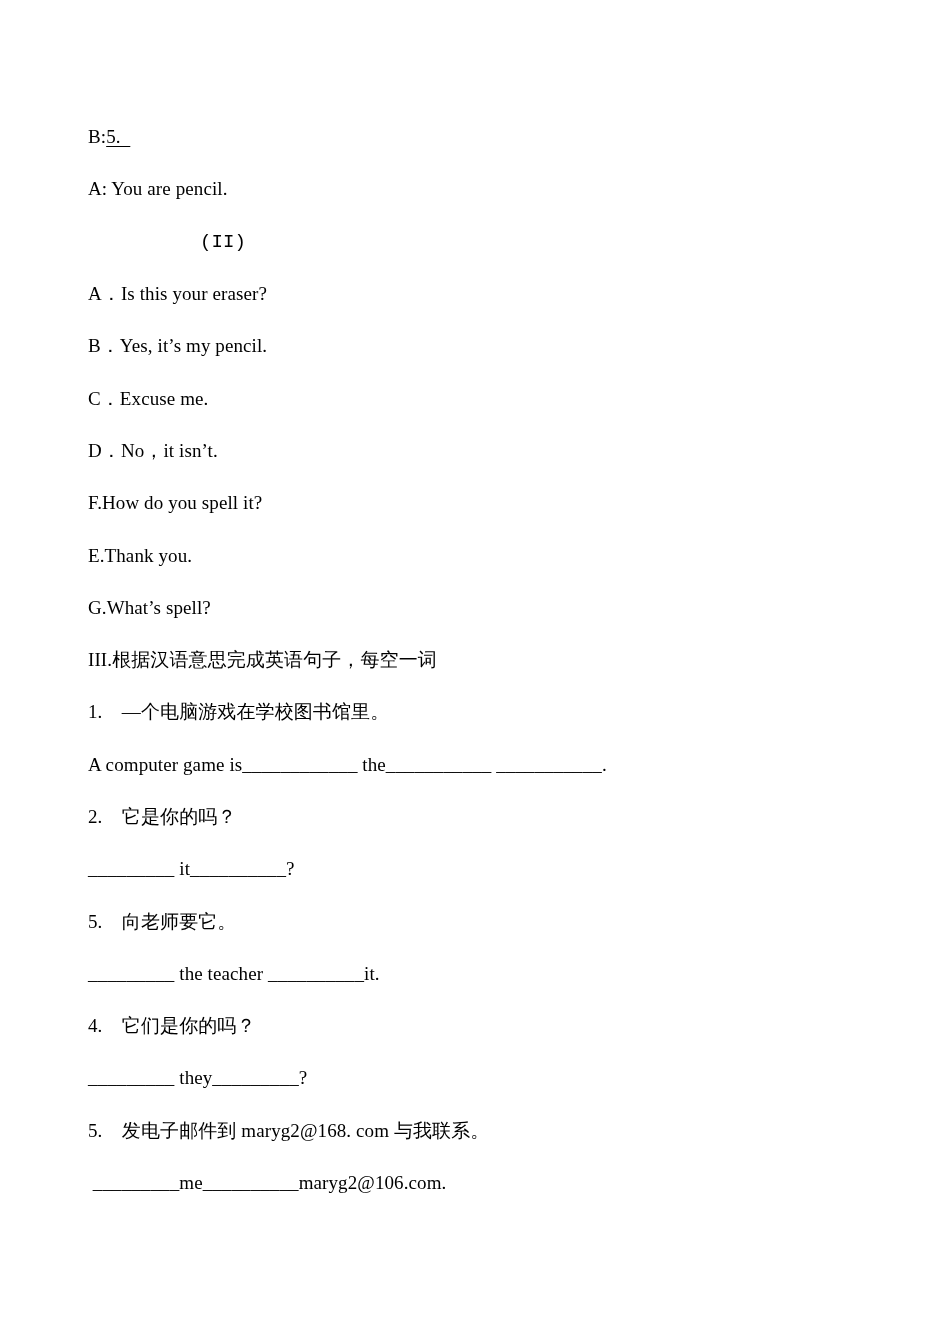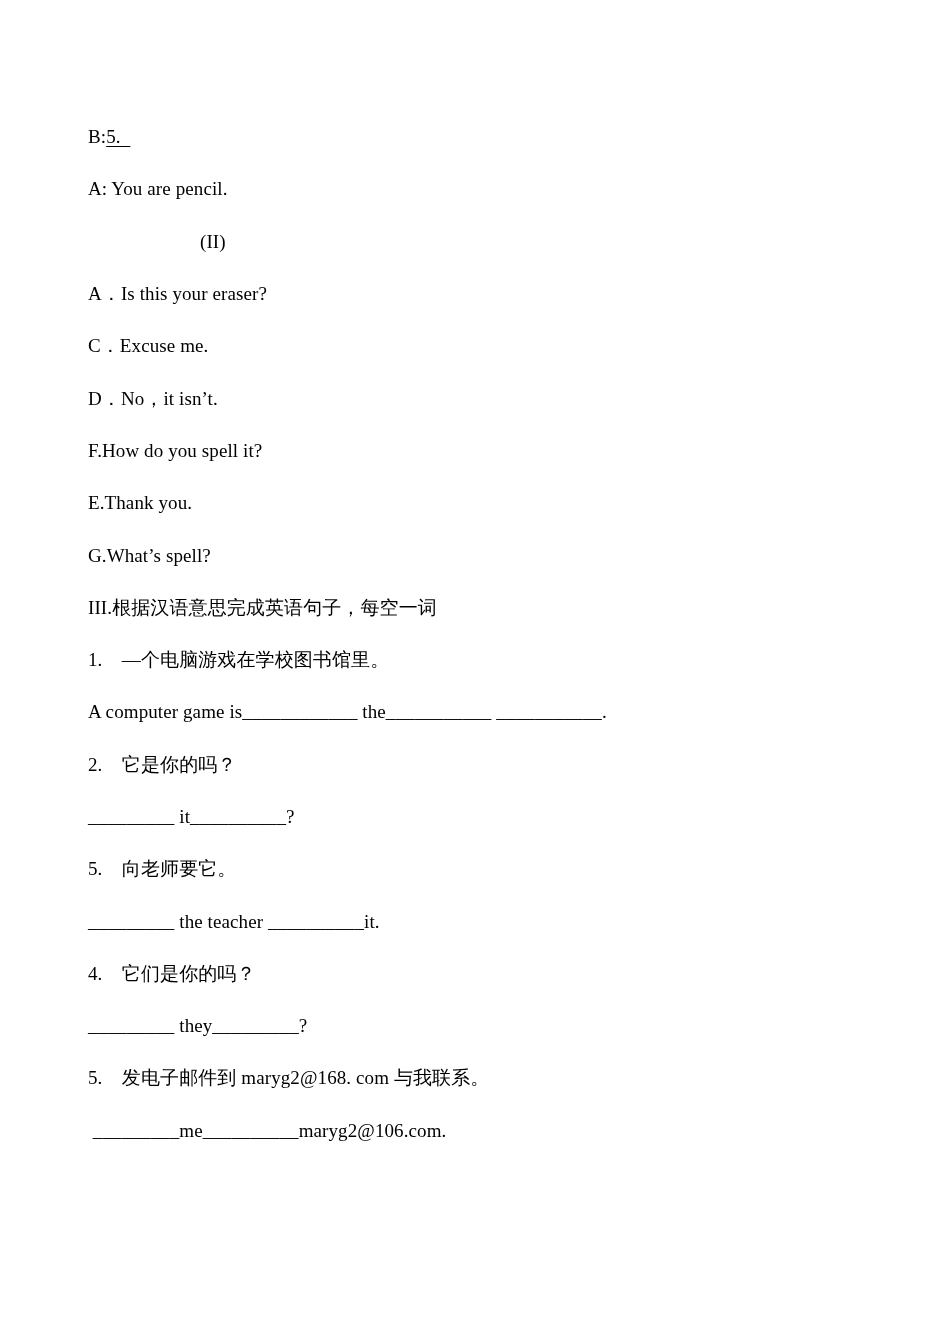--- a/index.html
+++ b/index.html
@@ -36,22 +36,23 @@
   }
 </style>
 </head>
 <body>
 
 <div class="page">
   <div class="content">
 
   <div class="line"><span class="seg">B:</span><span class="seg-underline">5.  </span></div>
       <div class="line"><span class="seg">A: You are pencil.</span></div>
-      <div class="line" style="padding-left: 112px;"><span class="seg">(II)</span></div>
+      <div class="line" style="padding-left: 112px; font-family: Liberation Mono, monospace;"><span class="seg">(II)</span></div>
       <div class="line"><span class="seg">A．Is this your eraser?</span></div>
+      <div class="line"><span class="seg">B．Yes, it’s my pencil.</span></div>
       <div class="line"><span class="seg">C．Excuse me.</span></div>
       <div class="line"><span class="seg">D．No，it isn’t.</span></div>
       <div class="line"><span class="seg">F.How do you spell it?</span></div>
       <div class="line"><span class="seg">E.Thank you.</span></div>
       <div class="line"><span class="seg">G.What’s spell?</span></div>
       <div class="line"><span class="seg">III.根据汉语意思完成英语句子，每空一词</span></div>
       <div class="line"><span class="seg">1.    —个电脑游戏在学校图书馆里。</span></div>
       <div class="line"><span class="seg">A computer game is____________ the___________ ___________.</span></div>
       <div class="line"><span class="seg">2.    它是你的吗？</span></div>
       <div class="line"><span class="seg">_________ it__________?</span></div>

